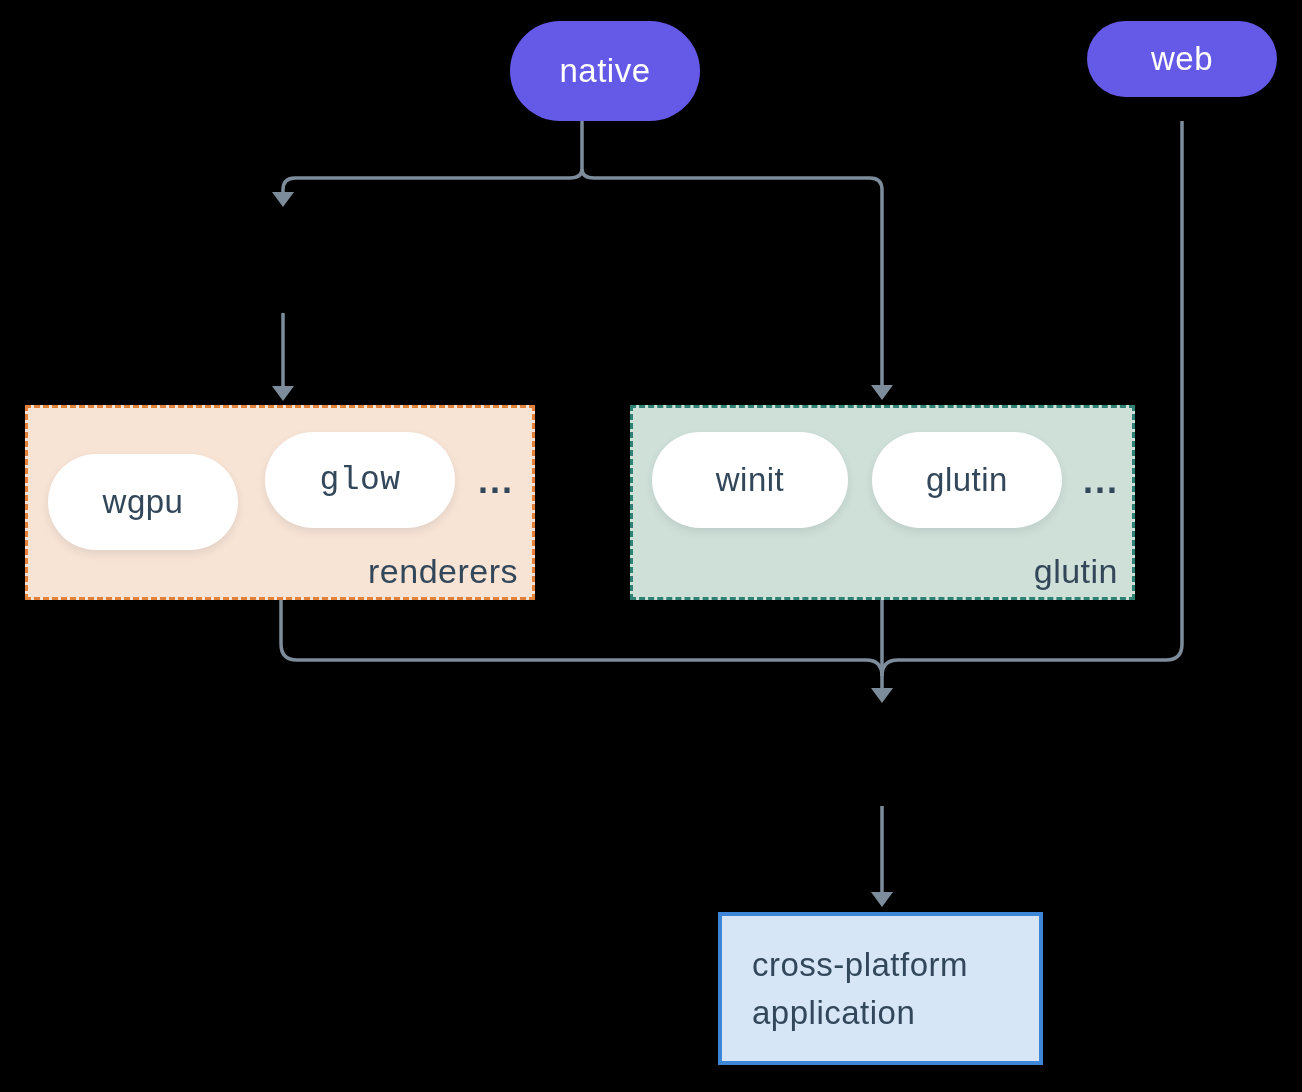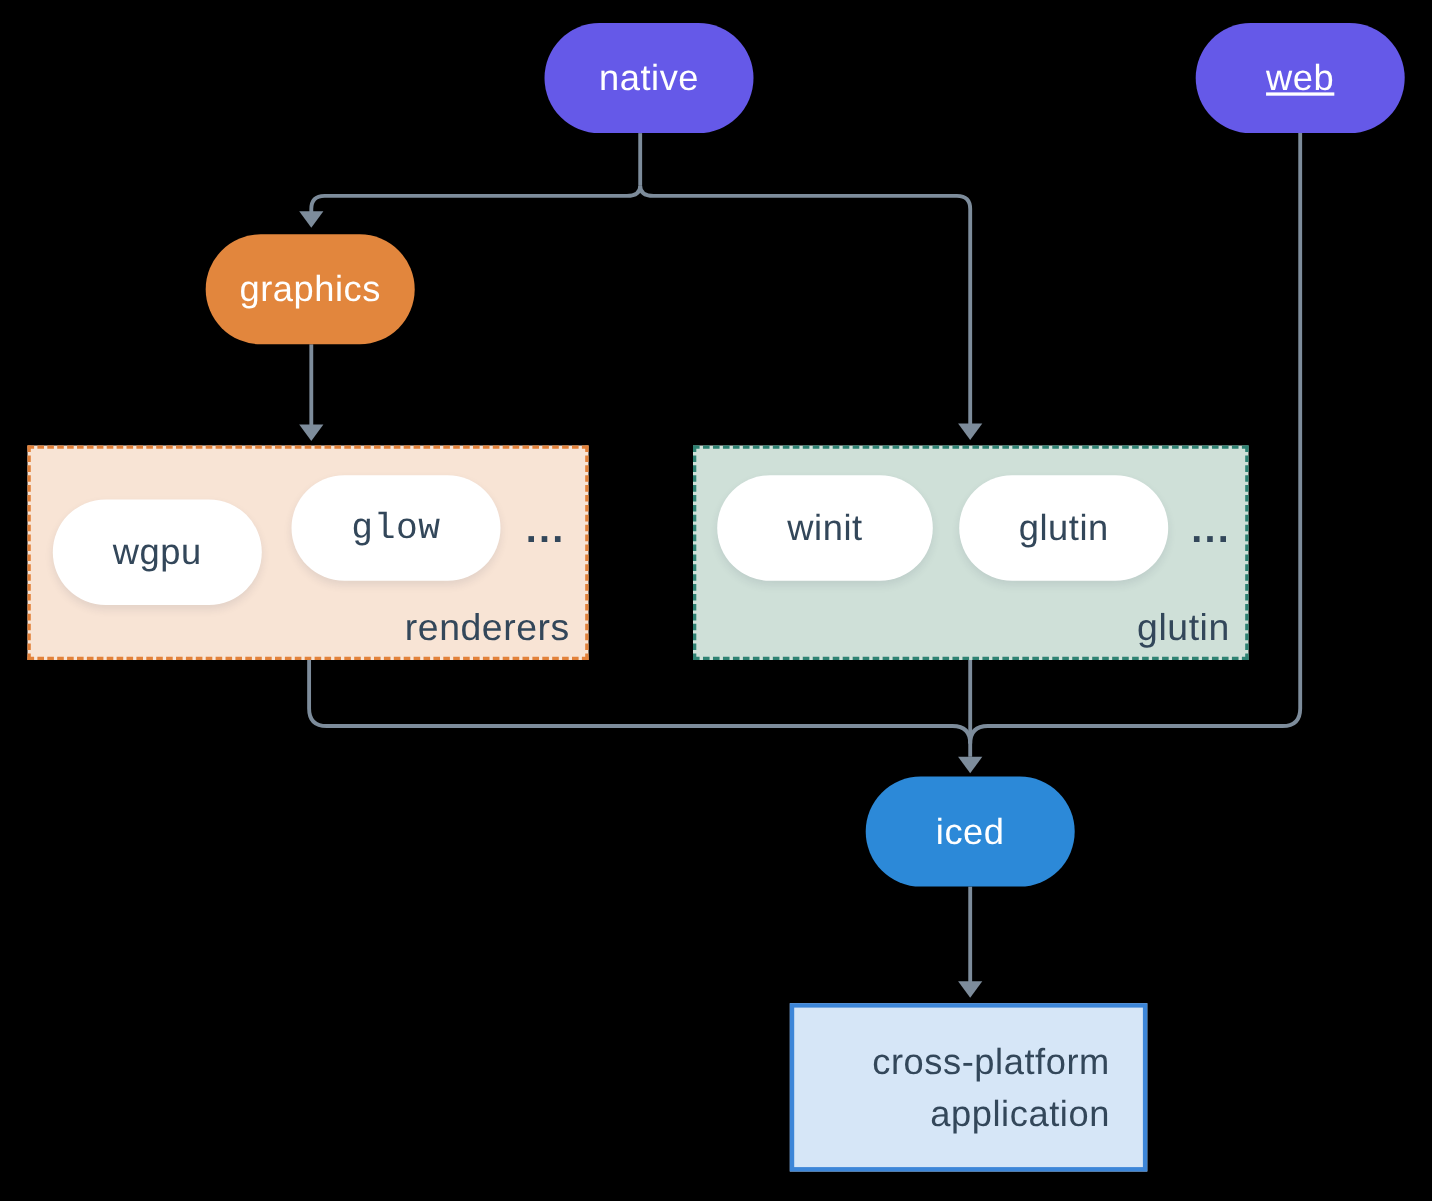--- a/index.html
+++ b/index.html
@@ -22,22 +22,22 @@
     color:var(--pill_text,#fff);
   }
   .pill.purple{background:var(--purple,#6559e8);}
   .pill.orange{background:var(--orange,#e2863d);}
   .pill.blue{background:var(--blue,#2c89d8);}
   .pill.white{
     background:#fff;color:var(--text_dark,#33475a);
     box-shadow:0 4px 8px rgba(40,50,80,0.10);
   }
 
-  #node-native{left:495px;top:21px;width:190px;height:100px;}
-  #node-web{left:1087px;top:21px;width:190px;height:100px;text-decoration:underline;}
+  #node-native{left:510px;top:21px;width:190px;height:100px;}
+  #node-web{left:1087px;top:21px;width:190px;height:76px;}
   #node-graphics{left:187px;top:213px;width:190px;height:100px;}
   #node-iced{left:787px;top:706px;width:190px;height:100px;}
 
   .group{position:absolute;top:405px;height:195px;box-sizing:border-box;}
   #group-renderers{
     left:25px;width:510px;
     background:var(--renderers_bg,#f8e4d5);
     border:3px dashed var(--renderers_border,#e2813a);
   }
   #group-shells{
@@ -58,21 +58,21 @@
   .group-label{
     position:absolute;right:14px;bottom:6px;
     font-size:34px;color:var(--text_dark,#33475a);letter-spacing:0.5px;
   }
 
   #node-application{
     position:absolute;left:718px;top:912px;width:325px;height:153px;
     box-sizing:border-box;
     background:var(--app_bg,#d6e6f7);
     border:4px solid var(--app_border,#3d86d8);
-    display:flex;align-items:center;justify-content:center;text-align:right;
+    display:flex;align-items:center;justify-content:center;text-align:left;
     font-size:33px;line-height:1.45;letter-spacing:0.5px;
     color:var(--text_dark,#33475a);
     padding:0 30px;
   }
 </style>
 </head>
 <body>
 
 <div class="canvas">
 
@@ -93,33 +93,31 @@
     <polygon points="871,688 893,688 882,703"></polygon>
 
     <path d="M 882 806 L 882 893"></path>
     <polygon points="871,892 893,892 882,907"></polygon>
   </svg>
 
   <div id="node-native" class="pill purple">native</div>
 
   <div id="node-web" class="pill purple">web</div>
 
-  <div id="node-graphics" class="pill orange">graphics</div>
 
   <div id="group-renderers" class="group">
     <div class="pill white item i0">wgpu</div>
     <div class="pill white item i1">glow</div>
     <div class="ellipsis">...</div>
     <div class="group-label">renderers</div>
   </div>
 
   <div id="group-shells" class="group">
     <div class="pill white item i0">winit</div>
     <div class="pill white item i1">glutin</div>
     <div class="ellipsis">...</div>
     <div class="group-label">glutin</div>
   </div>
 
-  <div id="node-iced" class="pill blue">iced</div>
 
   <div id="node-application">cross-platform application</div>
 
 </div>
 
 </body></html>

